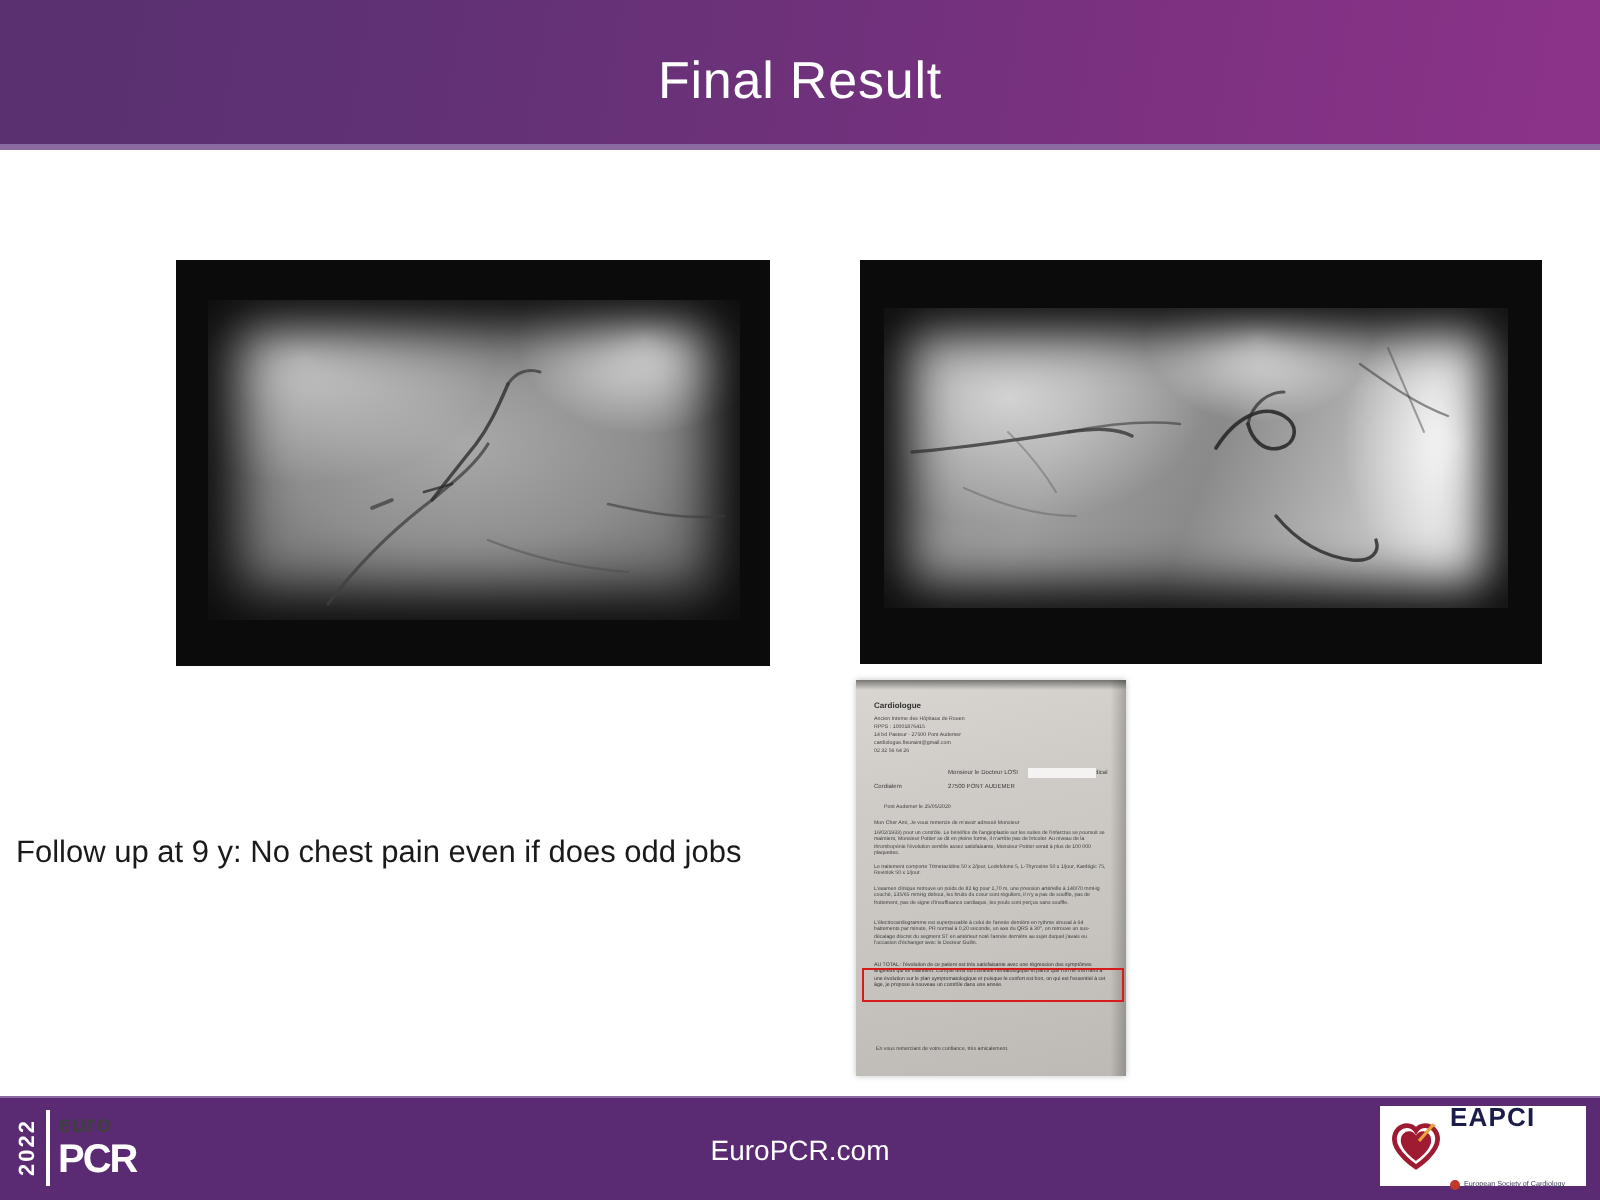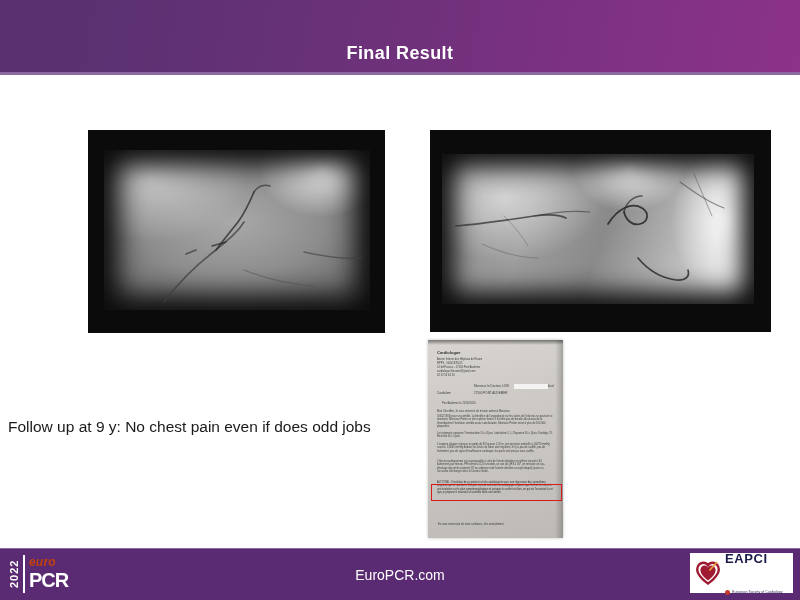--- a/index.html
+++ b/index.html
@@ -15,23 +15,23 @@
   
   #header-bar {
     position:absolute; left:0; top:0; width:800px; height:72px;
     background:linear-gradient(100deg,#5a3070 0%,#5d3173 18%,#6b3179 45%,#7b3180 70%,#8c3389 100%);
   }
   #header-underline {
     position:absolute; left:0; top:72px; width:800px; height:3px;
     background:#8a6aa0;
   }
   #slide-title {
-    position:absolute; left:0; top:17px; width:800px; height:72px;
+    position:absolute; left:0; top:4px; width:800px; height:72px;
     display:flex; align-items:center; justify-content:center;
-    color:#ffffff; font-size:18px; font-weight:700; letter-spacing:0.4px;
+    color:#ffffff; font-size:26px; font-weight:400; letter-spacing:0.4px;
   }
 
   
   .angio {
     position:absolute; background:#0b0b0b; overflow:hidden;
   }
   #angio-left  { left:88px;  top:130px; width:297px; height:203px; }
   #angio-right { left:430px; top:130px; width:341px; height:202px; }
 
   
@@ -125,21 +125,21 @@
     display:flex; align-items:center;
   }
   #logo-year {
     writing-mode:vertical-rl; transform:rotate(180deg);
     color:#ffffff; font-size:11px; font-weight:bold; letter-spacing:1px;
     height:40px; display:flex; align-items:center; justify-content:center;
   }
   #logo-divider { width:2px; height:38px; background:#ffffff; margin:0 4px 0 3px; }
   #logo-words { display:flex; flex-direction:column; justify-content:center; }
   #logo-euro {
-    color:#c2410c; font-size:12px; font-style:italic; font-weight:bold;
+    color:#404040; font-size:12px; font-weight:bold;
     line-height:12px; letter-spacing:0.2px;
   }
   #logo-pcr {
     color:#ffffff; font-size:20px; font-weight:bold; line-height:25px;
     letter-spacing:-1px;
   }
 
   
   #eapci-logo {
     position:absolute; left:690px; top:553px; width:103px; height:40px;

